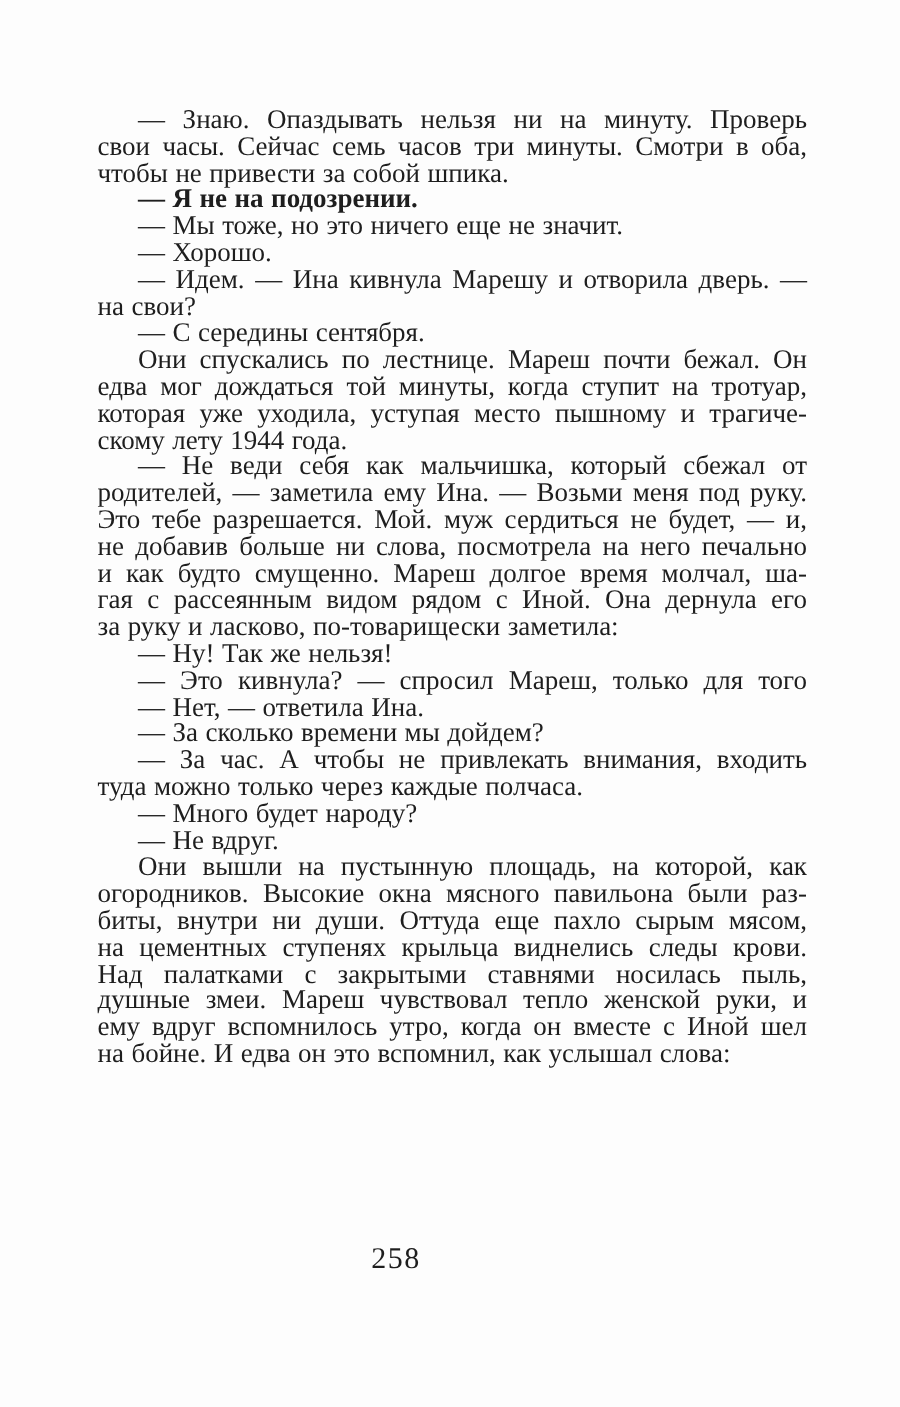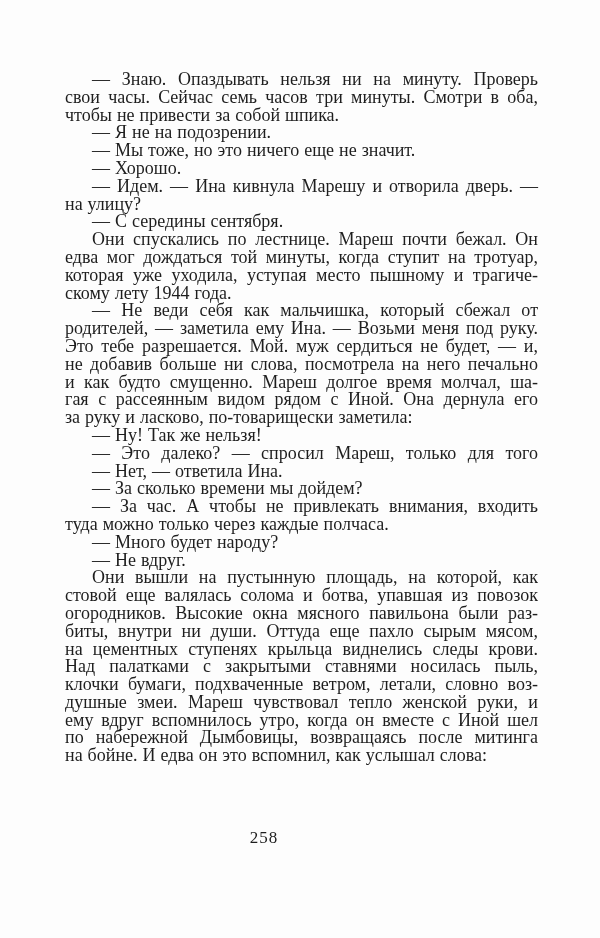--- a/index.html
+++ b/index.html
@@ -37,29 +37,29 @@
     text-align-last: justify;
     white-space: normal;
   }
   .line.first {
     text-indent: 27px;
   }
   .line.last {
     text-align-last: left;
   }
   .paragraph.emph .line {
-    font-weight: 400;
+    font-weight: 700;
   }
   .page-number {
     position: absolute;
     top: 828px;
     left: 0;
     width: 528px;
     text-align: center;
-    font-size: 17px;
+    font-size: 20px;
     letter-spacing: 1px;
     font-weight: 500;
   }
 </style>
 </head>
 <body>
 
 <div class="book-page">
   <main class="page-text">
       <div class="paragraph">
@@ -71,21 +71,21 @@
         <div class="line first last">— Я не на подозрении.</div>
       </div>
       <div class="paragraph">
         <div class="line first last">— Мы тоже, но это ничего еще не значит.</div>
       </div>
       <div class="paragraph">
         <div class="line first last">— Хорошо.</div>
       </div>
       <div class="paragraph">
         <div class="line first">— Идем. — Ина кивнула Марешу и отворила дверь. —</div>
-        <div class="line last">на улицу?</div>
+        <div class="line last">на свои?</div>
       </div>
       <div class="paragraph">
         <div class="line first last">— С середины сентября.</div>
       </div>
       <div class="paragraph">
         <div class="line first">Они спускались по лестнице. Мареш почти бежал. Он</div>
         <div class="line">едва мог дождаться той минуты, когда ступит на тротуар,</div>
         <div class="line">которая уже уходила, уступая место пышному и трагиче-</div>
         <div class="line last">скому лету 1944 года.</div>
       </div>
@@ -95,46 +95,43 @@
         <div class="line">Это тебе разрешается. Мой. муж сердиться не будет, — и,</div>
         <div class="line">не добавив больше ни слова, посмотрела на него печально</div>
         <div class="line">и как будто смущенно. Мареш долгое время молчал, ша-</div>
         <div class="line">гая с рассеянным видом рядом с Иной. Она дернула его</div>
         <div class="line last">за руку и ласково, по-товарищески заметила:</div>
       </div>
       <div class="paragraph">
         <div class="line first last">— Ну! Так же нельзя!</div>
       </div>
       <div class="paragraph">
-        <div class="line first">— Это далеко? — спросил Мареш, только для того</div>
+        <div class="line first">— Это кивнула? — спросил Мареш, только для того</div>
       </div>
       <div class="paragraph">
         <div class="line first last">— Нет, — ответила Ина.</div>
       </div>
       <div class="paragraph">
         <div class="line first last">— За сколько времени мы дойдем?</div>
       </div>
       <div class="paragraph">
         <div class="line first">— За час. А чтобы не привлекать внимания, входить</div>
         <div class="line last">туда можно только через каждые полчаса.</div>
       </div>
       <div class="paragraph">
         <div class="line first last">— Много будет народу?</div>
       </div>
       <div class="paragraph">
         <div class="line first last">— Не вдруг.</div>
       </div>
       <div class="paragraph">
         <div class="line first">Они вышли на пустынную площадь, на которой, как</div>
-        <div class="line">стовой еще валялась солома и ботва, упавшая из повозок</div>
         <div class="line">огородников. Высокие окна мясного павильона были раз-</div>
         <div class="line">биты, внутри ни души. Оттуда еще пахло сырым мясом,</div>
         <div class="line">на цементных ступенях крыльца виднелись следы крови.</div>
         <div class="line">Над палатками с закрытыми ставнями носилась пыль,</div>
-        <div class="line">клочки бумаги, подхваченные ветром, летали, словно воз-</div>
         <div class="line">душные змеи. Мареш чувствовал тепло женской руки, и</div>
         <div class="line">ему вдруг вспомнилось утро, когда он вместе с Иной шел</div>
-        <div class="line">по набережной Дымбовицы, возвращаясь после митинга</div>
         <div class="line last">на бойне. И едва он это вспомнил, как услышал слова:</div>
       </div>
     </main>
   <footer class="page-number">258</footer>
 </div>
 
 </body></html>

